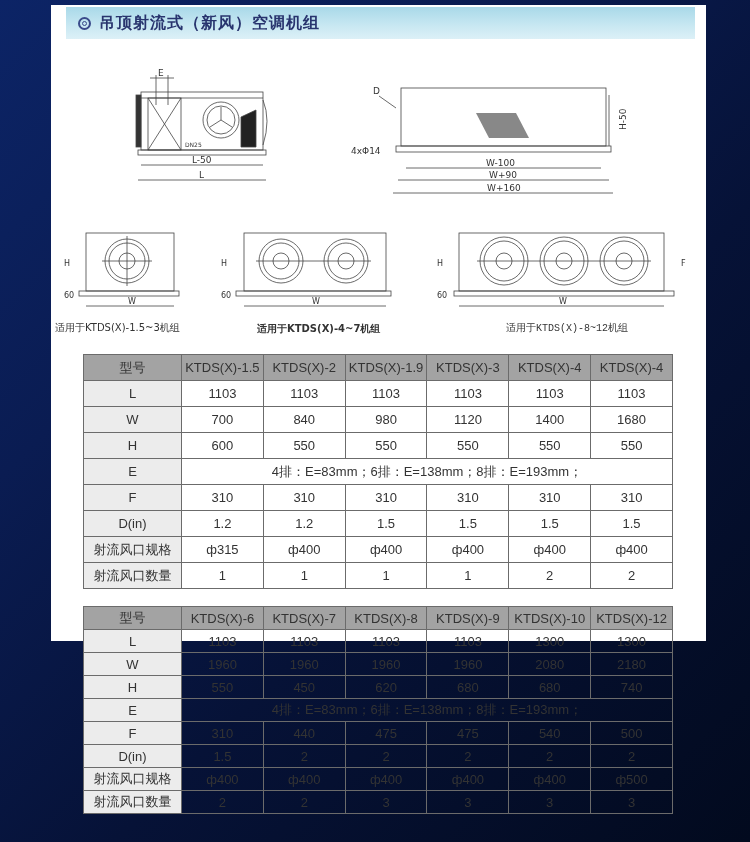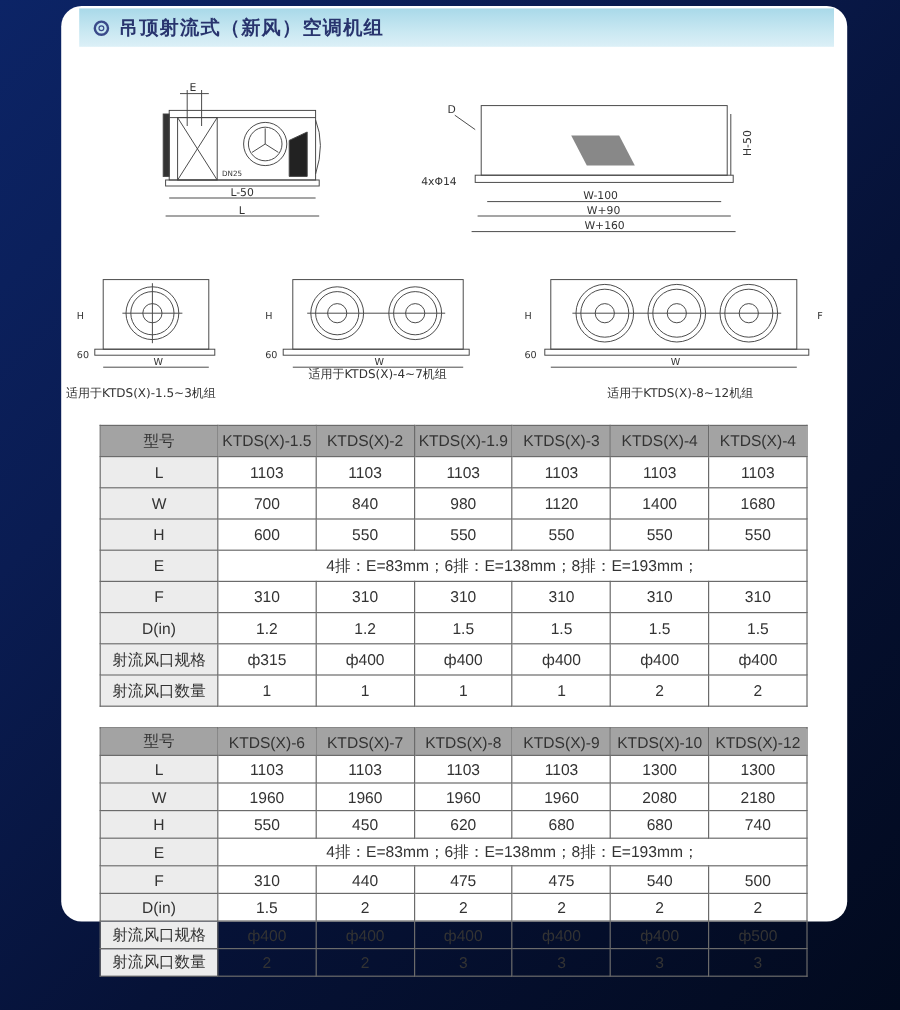--- a/index.html
+++ b/index.html
@@ -2,23 +2,22 @@
 <html><head>
 <meta charset="utf-8">
 <style>
   html, body { margin:0; padding:0; }
   body {
     width:750px; height:842px; overflow:hidden; position:relative;
     background: linear-gradient(135deg, #0c2466 0%, #0a1c52 30%, #061237 60%, #020a1e 100%);
     font-family: "DejaVu Sans", sans-serif;
   }
   .panel {
-    position:absolute; left:51px; top:5px; width:655px; height:763px;
+    position:absolute; left:51px; top:5px; width:655px; height:636px;
     background:#ffffff;
-    border-radius:17px;
   }
   .title-band {
     position:absolute; left:15px; top:2px; width:629px; height:32px;
     background: linear-gradient(180deg, #a9d9e9 0%, #c9e8f2 60%, #dcf0f7 100%);
     display:flex; align-items:center;
   }
   .title-icon {
     width:13px; height:13px; border:2px solid #3a4a8a; border-radius:50%;
     margin-left:12px; margin-right:8px; position:relative; box-sizing:border-box;
   }
@@ -135,21 +134,21 @@
         <circle cx="130" cy="33" r="18"></circle>
         <circle cx="130" cy="33" r="8"></circle>
       <line x1="40" y1="33" x2="155" y2="33"></line>
       <rect x="20" y="63" width="155" height="5"></rect>
       <line x1="28" y1="78" x2="170" y2="78"></line>
       <text x="96" y="76" fill="#333" stroke="none">W</text>
       <text x="5" y="38" fill="#333" stroke="none">H</text>
       <text x="5" y="70" fill="#333" stroke="none">60</text>
     </svg>
   </div>
-  <div class="caption" style="left:206px; top:300px;">适用于KTDS(X)-4~7机组</div>
+  <div class="caption" style="left:206px; top:317px;font-weight:bold;">适用于KTDS(X)-4~7机组</div>
 
   <div class="drawing" style="left:378px; top:223px;">
     <svg width="270" height="85" viewBox="0 0 270 85" font-family="DejaVu Sans, sans-serif" font-size="8" fill="none" stroke="#444" stroke-width="0.8">
       <rect x="30" y="5" width="205" height="58"></rect>
       <circle cx="75" cy="33" r="24"></circle>
         <circle cx="75" cy="33" r="20"></circle>
         <circle cx="75" cy="33" r="8"></circle>
       <circle cx="135" cy="33" r="24"></circle>
         <circle cx="135" cy="33" r="20"></circle>
         <circle cx="135" cy="33" r="8"></circle>
@@ -158,21 +157,21 @@
         <circle cx="195" cy="33" r="8"></circle>
       <line x1="48" y1="33" x2="222" y2="33"></line>
       <rect x="25" y="63" width="220" height="5"></rect>
       <line x1="30" y1="78" x2="235" y2="78"></line>
       <text x="130" y="76" fill="#333" stroke="none">W</text>
       <text x="8" y="38" fill="#333" stroke="none">H</text>
       <text x="8" y="70" fill="#333" stroke="none">60</text>
       <text x="252" y="38" fill="#333" stroke="none">F</text>
     </svg>
   </div>
-  <div class="caption" style="left:455px; top:316px;">适用于KTDS(X)-8~12机组</div>
+  <div class="caption" style="left:455px; top:316px;font-family:Liberation Mono, monospace;">适用于KTDS(X)-8~12机组</div>
 
   <table class="spec" id="table1" style="top:349px; width:590px;">
     <colgroup>
         <col style="width:98px">
         <col>
         <col>
         <col>
         <col>
         <col>
         <col>

